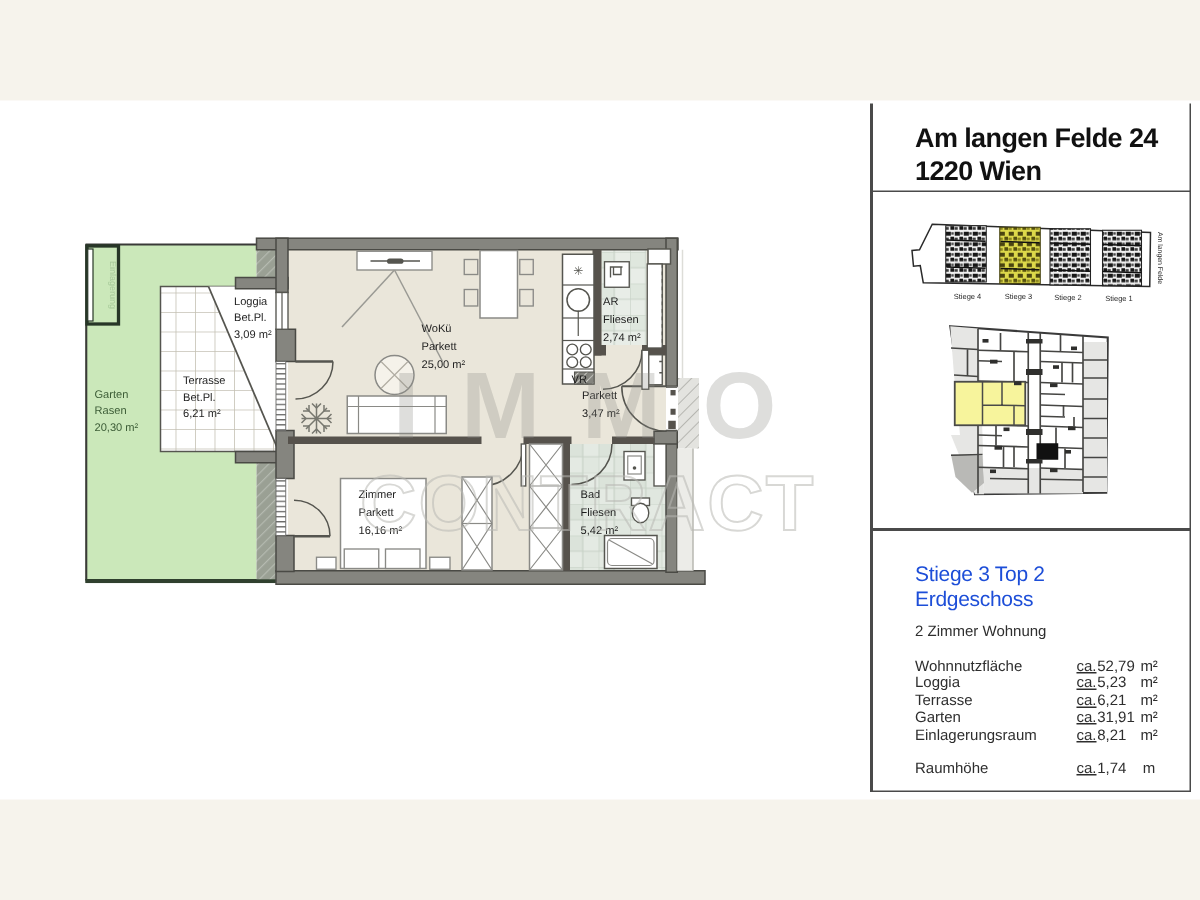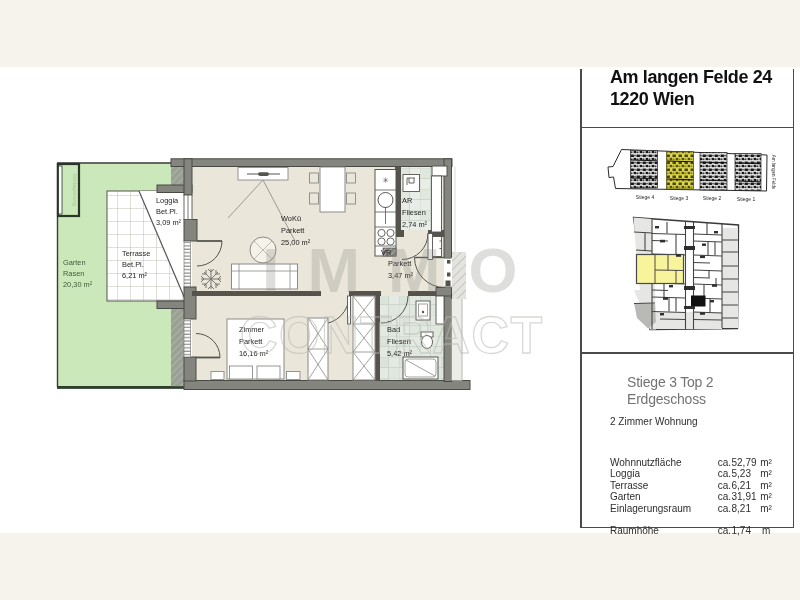--- a/index.html
+++ b/index.html
@@ -1,27 +1,27 @@
 <!DOCTYPE html>
 <html><head>
 <meta charset="utf-8">
 <style>
   html,body{margin:0;padding:0;}
   body{width:800px;height:600px;background:#f6f3ec;font-family:"Liberation Sans",sans-serif;overflow:hidden;position:relative;}
   #page{position:absolute;left:0;top:0;width:800px;height:600px;}
   #white{position:absolute;left:0;top:67px;width:800px;height:466px;background:#ffffff;}
   svg{position:absolute;left:0;top:0;}
   .sbtxt{position:absolute;color:#1c1c1c;}
-  #title{left:610px;top:67px;font-size:18px;font-weight:bold;line-height:21.5px;letter-spacing:-0.4px;color:#111;}
-  #stiege{left:610px;top:374px;font-size:14px;letter-spacing:-0.2px;font-weight:normal;line-height:16.5px;color:#737373;margin-left:17px;}
+  #title{left:610px;top:82px;font-size:18px;font-weight:bold;line-height:21.5px;letter-spacing:-0.4px;color:#111;}
+  #stiege{left:610px;top:374px;font-size:14px;letter-spacing:-0.2px;font-weight:normal;line-height:16.5px;color:#1d4ed8;}
   #wohnung{left:610px;top:416px;font-size:10px;color:#2e2e2e;}
-  #table{left:610px;top:457px;width:162px;font-size:10px;color:#2e2e2e;}
+  #table{left:610px;top:439px;width:162px;font-size:10px;color:#2e2e2e;}
   .row{display:flex;height:11.4px;line-height:11.4px;}
   .row .lbl{width:109px;}
-  .row .ca{width:14px;}
+  .row .ca{width:14px;text-decoration:underline;}
   .row .num{width:27px;text-align:left;}
   .row .unit{width:12px;text-align:center;padding-left:2px;}
   .vline{position:absolute;top:69px;width:1.5px;height:459px;background:#4a4a4a;}
   .hline{position:absolute;left:580px;width:214px;height:1.5px;background:#4a4a4a;}
 </style>
 </head>
 <body>
 <div id="page">
   <div id="white"></div>
 

